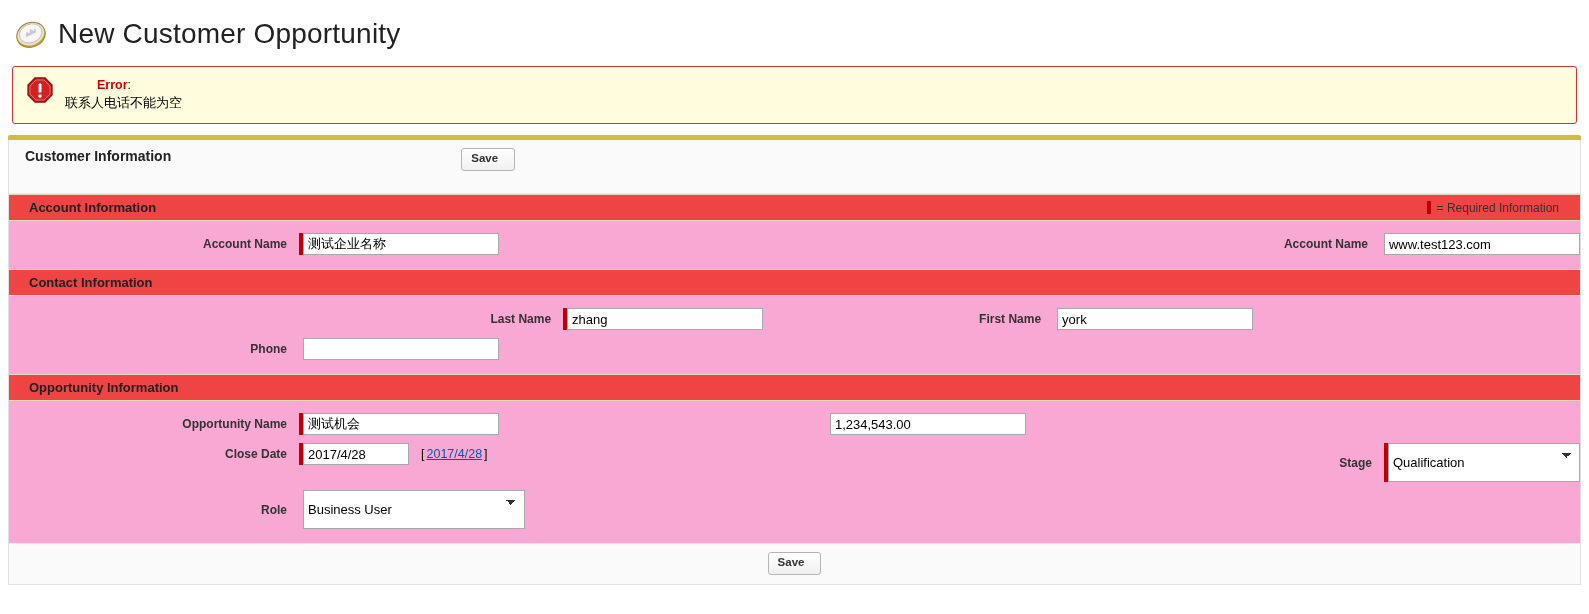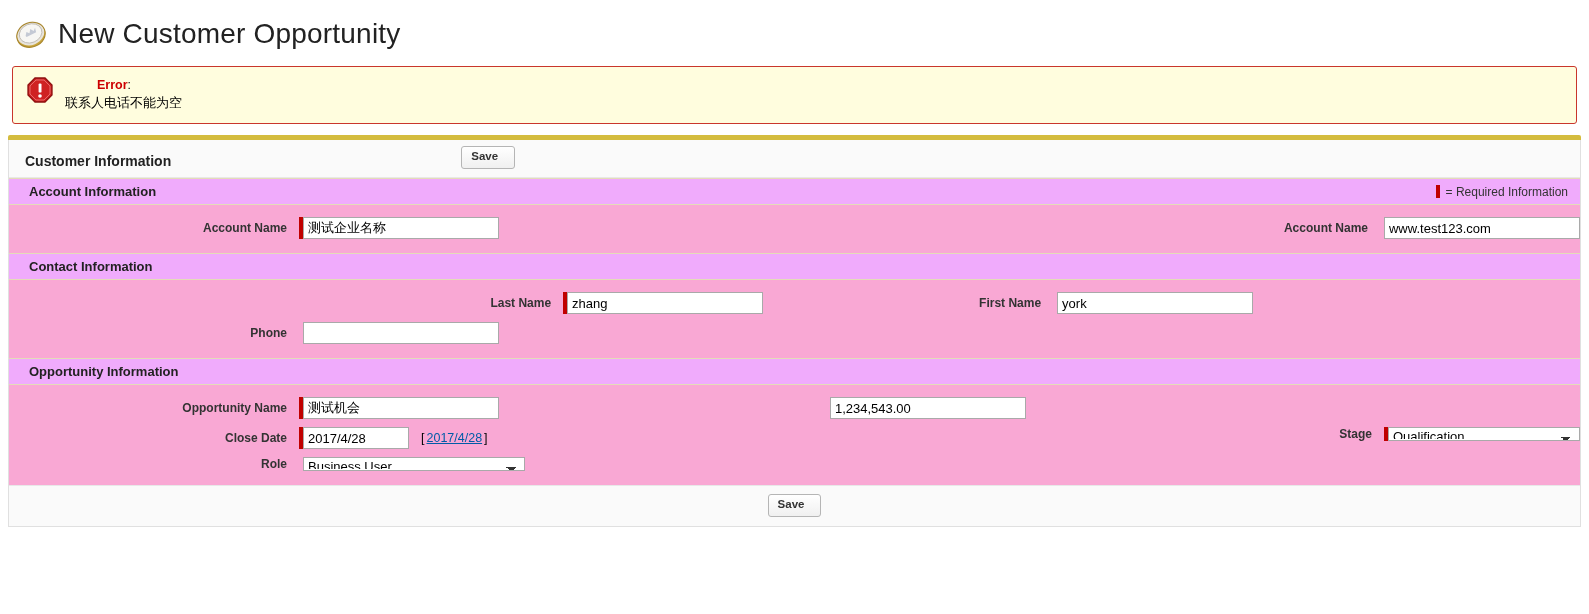--- a/index.html
+++ b/index.html
@@ -73,25 +73,25 @@
   }
   .page-block {
     margin: 0 8px;
     border-left: 1px solid #e0e0e0;
     border-right: 1px solid #e0e0e0;
     border-bottom: 1px solid #e0e0e0;
     background: #ffffff;
   }
   .block-header {
     display: flex;
-    align-items: flex-end;
+    align-items: flex-start;
     background: #fafafa;
     border-bottom: 1px solid #e8e8e8;
     padding: 8px 10px 8px 16px;
-    height: 38px;
+    height: 54px;
   }
   .block-title {
     font-size: 14px;
     font-weight: bold;
     color: #222;
     margin-right: 290px;
     white-space: nowrap;
   }
   .btn {
     font-family: "Liberation Sans", sans-serif;
@@ -101,27 +101,27 @@
     background: linear-gradient(#ffffff, #f0f0f0);
     border: 1px solid #b5b5b5;
     border-radius: 3px;
     padding: 3px 16px 4px 9px;
     cursor: pointer;
     line-height: 1.2;
   }
 
   
   .section-header {
-    background: #f0abfc;
+    background: #ef4444;
     border-top: 1px solid #e4dcb8;
     border-bottom: 1px solid #e4dcb8;
     display: flex;
     align-items: center;
     justify-content: space-between;
-    padding: 4px 12px 4px 20px;
+    padding: 4px 21px 4px 20px;
     height: 27px;
   }
   .section-title {
     font-size: 13px;
     font-weight: bold;
     color: #222;
     white-space: nowrap;
   }
   .required-legend {
     display: flex;
@@ -173,21 +173,21 @@
     color: #000;
     border: 1px solid #a9a9a9;
     background: #ffffff;
     padding: 2px 4px;
     height: 22px;
     outline: none;
   }
   input.txt { width: 196px; }
   input.txt.w-date { width: 106px; }
   select.sel {
-    height: 14px;
+    height: 39px;
     padding: 1px 4px;
     -webkit-appearance: none;
     appearance: none;
     background-image:
       linear-gradient(45deg, transparent 50%, #333 50%),
       linear-gradient(135deg, #333 50%, transparent 50%);
     background-position:
       calc(100% - 13px) 9px,
       calc(100% - 8px) 9px;
     background-size: 5px 5px, 5px 5px;

